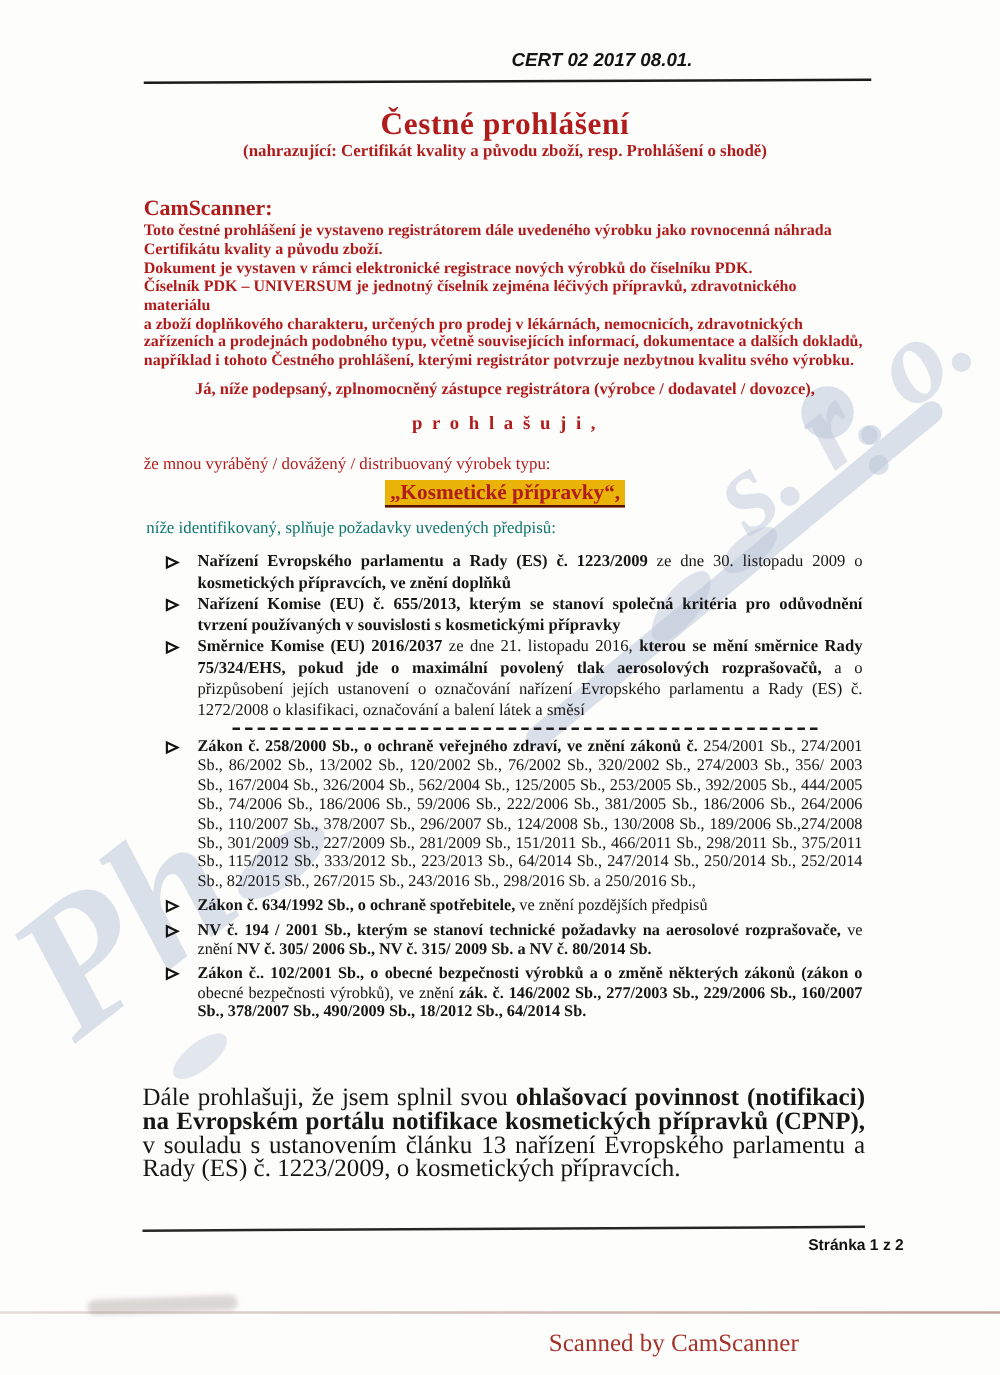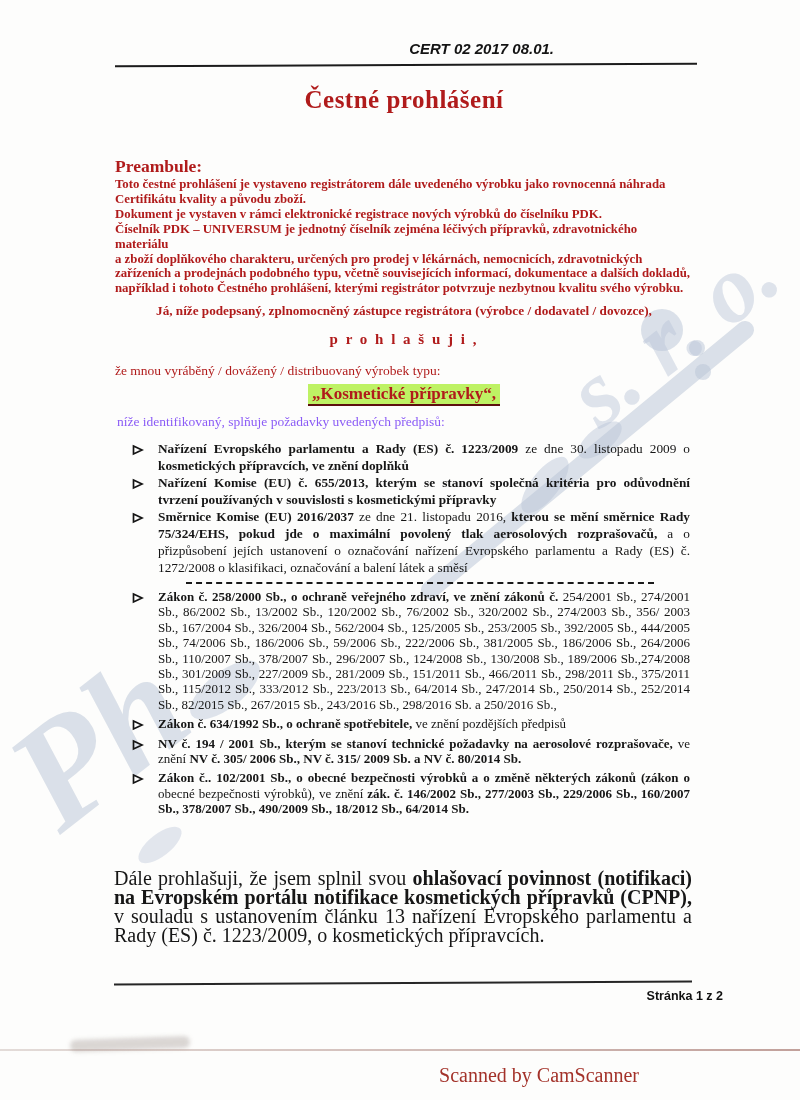--- a/index.html
+++ b/index.html
@@ -52,27 +52,27 @@
     top:331px;left:85px;width:638px;text-align:center;
     font-size:15px;font-weight:bold;letter-spacing:2px;
   }
   .product-intro{
     top:363px;left:115px;font-size:13.5px;font-weight:normal;
   }
   .product-name{
     top:384px;left:85px;width:638px;text-align:center;font-size:17px;
   }
   .product-name .hl{
-    background:#bef264;
+    background:#eab308;
     font-weight:bold;color:#b01b1b;
     padding:0 4px 1px 4px;
     border-bottom:2.5px solid #5c100e;
   }
   .compliance-intro{
-    top:414px;left:117px;font-size:13.5px;color:#8b5cf6;
+    top:414px;left:117px;font-size:13.5px;color:#0f766e;
   }
   ul.reg-list{
     list-style:none;margin:0;padding:0;
     left:131px;width:559px;
   }
   ul.reg-list li{
     position:relative;
     padding-left:27px;
     text-align:justify;
     color:#161616;
@@ -136,22 +136,23 @@
       </g>
     </g>
   </svg>
 
   <div class="layer">
 
     <div class="abs doc-code">CERT 02 2017 08.01.</div>
     <div class="abs header-rule"></div>
 
     <h1 class="abs title red">Čestné prohlášení</h1>
-
-    <div class="abs preamble-heading red">Preambule:</div>
+    <div class="abs subtitle red">(nahrazující: Certifikát kvality a původu zboží, resp. Prohlášení o shodě)</div>
+
+    <div class="abs preamble-heading red">CamScanner:</div>
     <div class="abs preamble-body red">Toto čestné prohlášení je vystaveno registrátorem dále uvedeného výrobku jako rovnocenná náhrada
 Certifikátu kvality a původu zboží.
 Dokument je vystaven v rámci elektronické registrace nových výrobků do číselníku PDK.
 Číselník PDK – UNIVERSUM je jednotný číselník zejména léčivých přípravků, zdravotnického materiálu
 a zboží doplňkového charakteru, určených pro prodej v lékárnách, nemocnicích, zdravotnických
 zařízeních a prodejnách podobného typu, včetně souvisejících informací, dokumentace a dalších dokladů,
 například i tohoto Čestného prohlášení, kterými registrátor potvrzuje nezbytnou kvalitu svého výrobku.</div>
 
     <div class="abs declare-verb red">p r o h l a š u j i ,</div>
     <div class="abs intro-line red">Já, níže podepsaný, zplnomocněný zástupce registrátora (výrobce / dodavatel / dovozce),</div>

